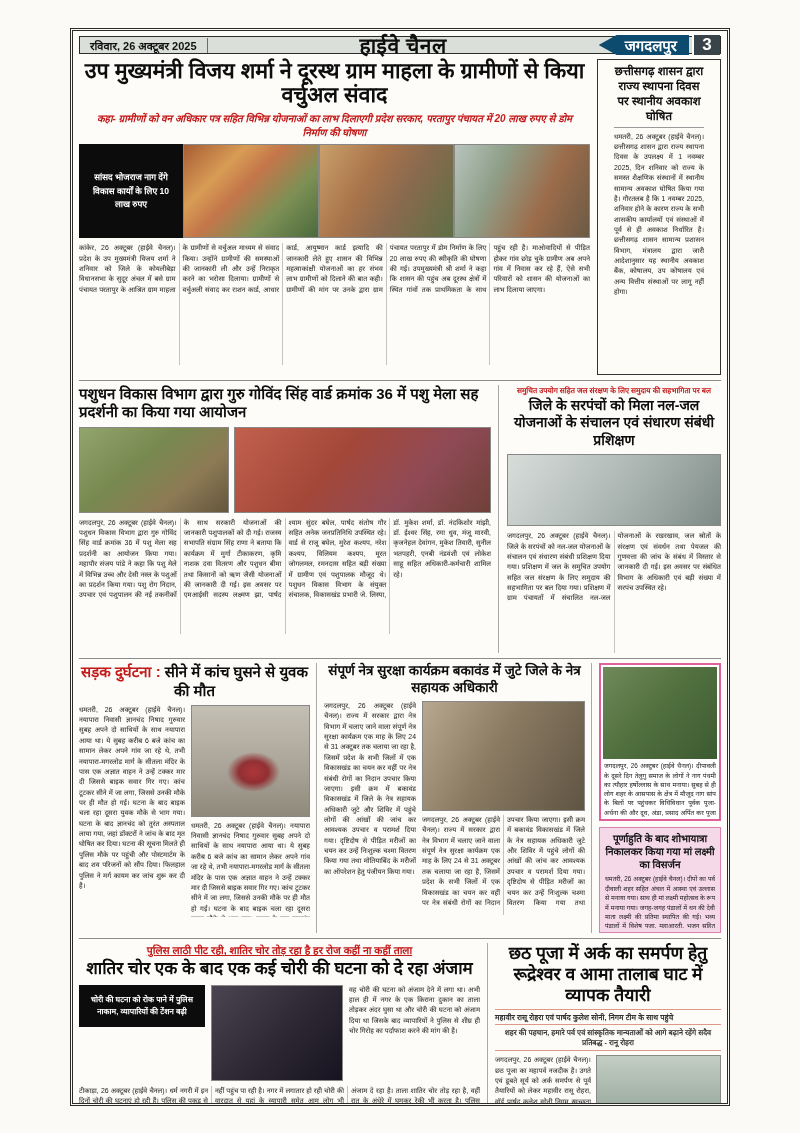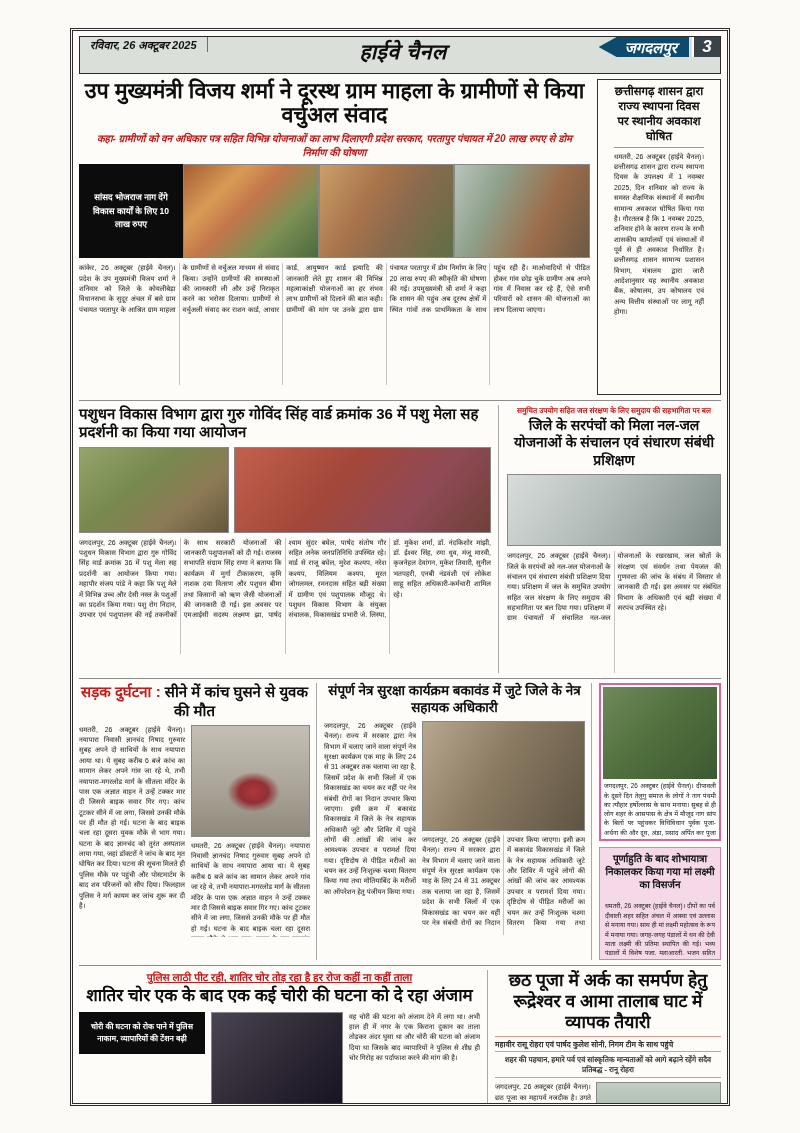--- a/index.html
+++ b/index.html
@@ -2,21 +2,21 @@
 <html lang="hi"><head>
 <meta charset="utf-8">
 <style>
   * { margin:0; padding:0; box-sizing:border-box; }
   body { background:#e8e8e6; font-family:"Liberation Sans", sans-serif; }
   .page { position:relative; width:800px; height:1133px; background:#fbfaf6; margin:0 auto; overflow:hidden; }
   .frame { position:absolute; left:70px; top:28px; width:660px; height:1078px;
            border:3px double #2b2b2b; background:#fdfcf9; padding:5px 6px; overflow:hidden; }
 
   
-  .mh { height:38px; border:1px solid #2b2b2b; background:#dbdfda; display:flex; align-items:flex-start;font-style:italic; }
+  .mh { height:18px; border:1px solid #2b2b2b; background:#dbdfda; display:flex; align-items:center; }
   .mh-date { display:flex; align-items:center; padding:0 10px; font-size:11px; font-weight:bold; border-right:1px solid #6b6f6a; color:#111; }
   .mh-title { flex:1; display:flex; align-items:center; justify-content:center; font-size:21px; font-weight:bold; color:#0e0e0e; letter-spacing:.5px; }
   .mh-right { display:flex; align-items:stretch; }
   .mh-edition { background:#0c4a6e; color:#fff; font-weight:bold; font-size:15px; display:flex; align-items:center;
                 padding:0 12px 0 26px; clip-path:polygon(18px 0,100% 0,100% 100%,18px 100%,0 50%); }
   .mh-page { background:#39434a; color:#fff; font-weight:bold; font-size:17px; width:28px; margin-left:3px;
              display:flex; align-items:center; justify-content:center; border-left:2px solid #fdfcf9; }
 
   .hr { border-top:1px solid #8d8d8d; margin:5px 0 4px; }
 
@@ -85,21 +85,21 @@
   .eye-flex { display:flex; gap:6px; }
   .eye-c1 { width:92px; flex:none; height:214px; }
   .eye-c2 { flex:1; min-width:0; }
   .eye-c2 .photo { height:110px; margin-bottom:4px; }
   .eye-c2 .body-txt { height:100px; columns:2; }
   .right-stack { width:122px; flex:none; display:flex; flex-direction:column; gap:6px; }
   .snake-frame { border:2px solid #e0619a; background:#fff; padding:2px; }
   .snake-frame .photo { height:92px; border:none; }
   .snake-cap { font-size:6.4px; line-height:1.45; text-align:justify; color:#222; padding:2px 1px 1px; height:58px; overflow:hidden; }
   .visarjan { background:#f6d9e9; border:1px solid #d883ad; padding:4px 5px; flex:1; overflow:hidden; }
-  .visarjan h3 { font-size:10px; line-height:1.3; text-align:center; color:#141414; margin-bottom:10px; }
+  .visarjan h3 { font-size:10px; line-height:1.3; text-align:center; color:#141414; margin-bottom:3px; }
   .visarjan .body-txt { font-size:6.3px; height:54px; }
 
   
   .row4 { display:flex; gap:7px; }
   .theft { flex:1; min-width:0; border-right:1px solid #a8a8a8; padding-right:7px; }
   .theft-k { font-size:10.5px; text-decoration:underline; margin-bottom:2px; }
   .theft-h { font-size:17px; font-weight:bold; text-align:center; line-height:1.2; color:#0d0d0d; margin-bottom:5px; }
   .theft-top { display:flex; gap:6px; height:96px; }
   .theft-top .blackbox { width:126px; flex:none; height:42px; font-size:7.8px; }
   .theft-top .photo { width:132px; flex:none; }

